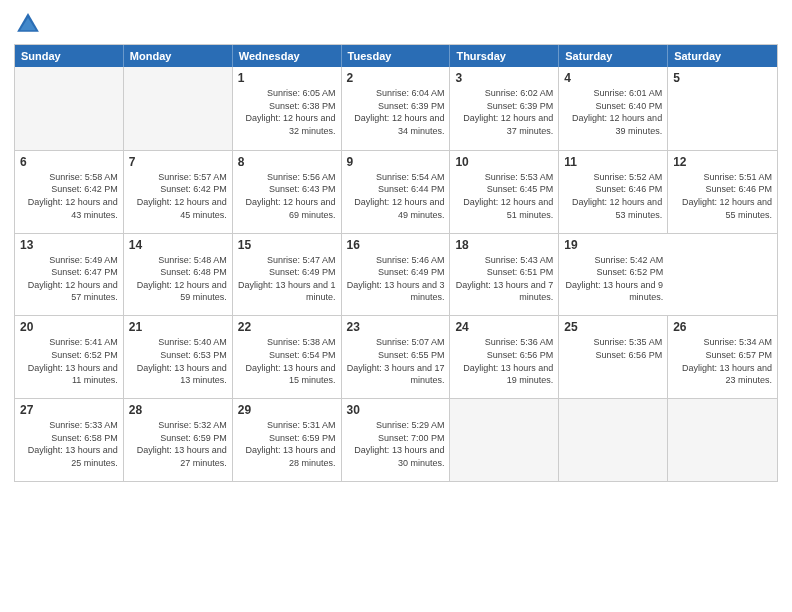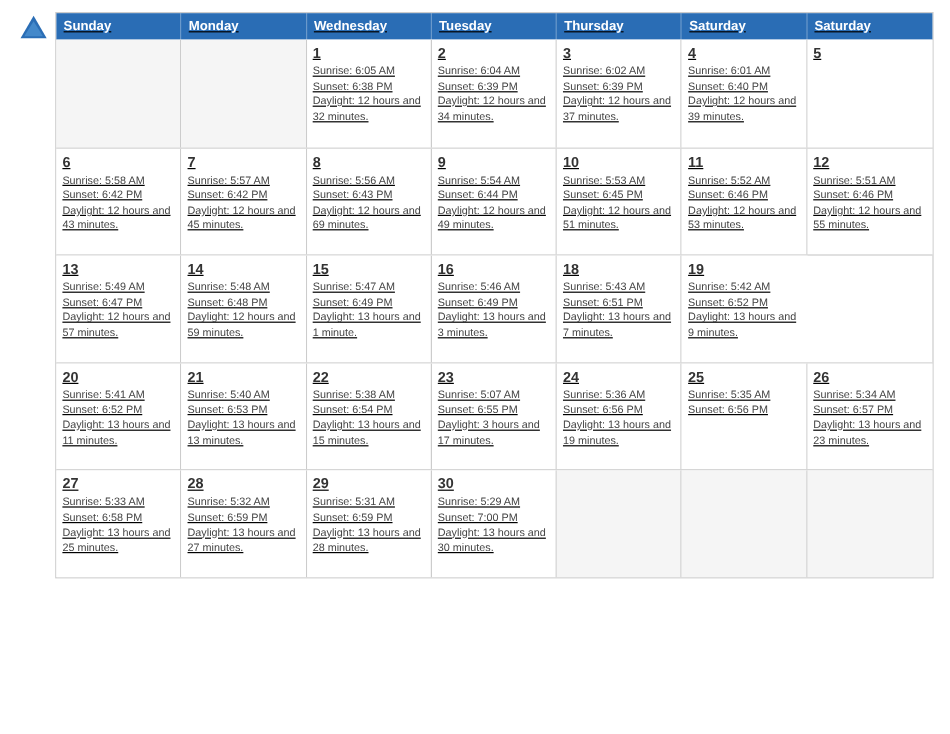--- a/index.html
+++ b/index.html
@@ -8,22 +8,21 @@
       background: #fff;
       width: 792px;
       height: 612px;
       overflow: hidden;
     }
     .page {
       width: 792px;
       height: 492px;
       padding: 10px 14px;
       display: flex;
-      flex-direction: row;
-      text-decoration: underline;
+      flex-direction: column;
     }
     .header {
       display: flex;
       justify-content: space-between;
       align-items: flex-start;
       margin-bottom: 6px;
     }
     .logo {
       display: flex;
       align-items: center;
@@ -104,20 +103,21 @@
     .day-num {
       font-size: 12px;
       font-weight: bold;
       color: #333;
       margin-bottom: 2px;
     }
     .day-info {
       font-size: 9px;
       line-height: 1.4;
       color: #444;
+      text-align: right;
     }
   </style>
 </head>
 <body>
 
 <div class="page">
   <div class="header">
     <div class="logo">
       <svg class="logo-icon" viewBox="0 0 36 36">
         <polygon points="18,4 32,28 4,28" fill="#2a6db5"></polygon>

